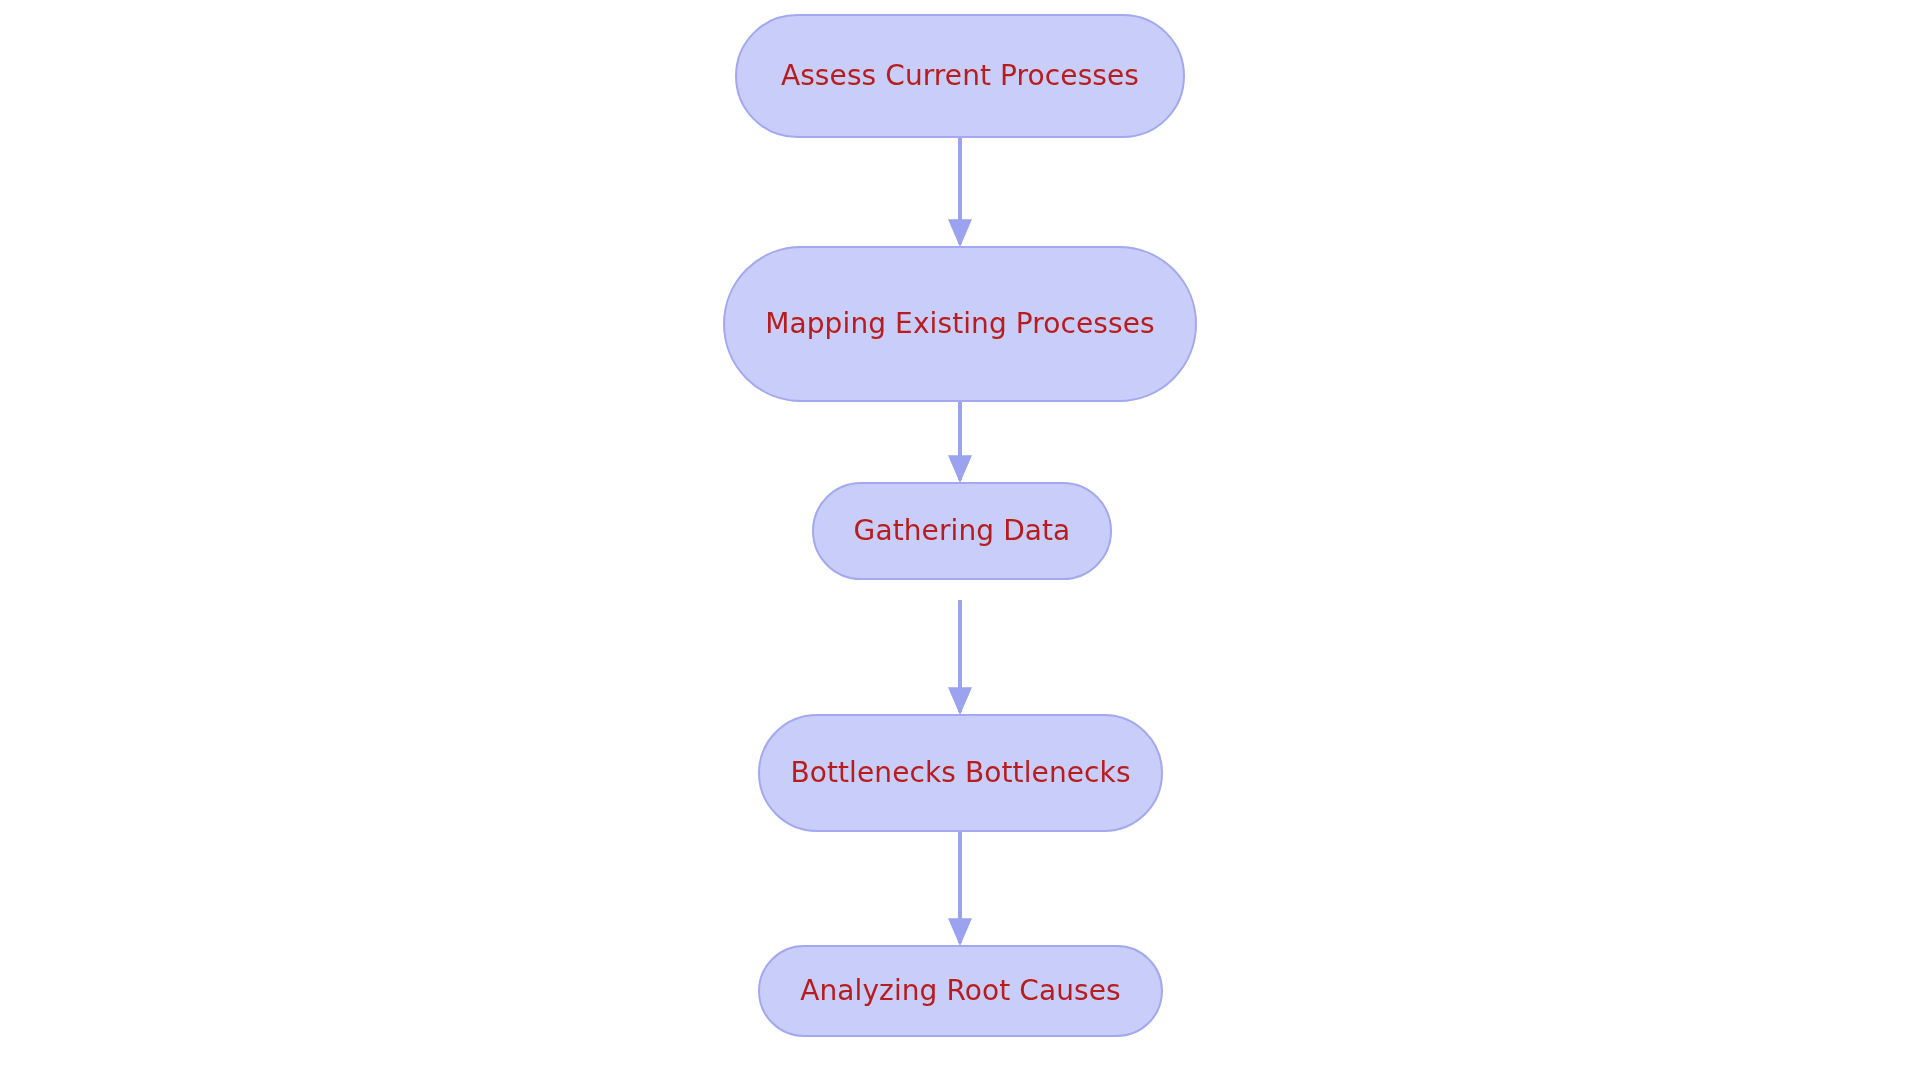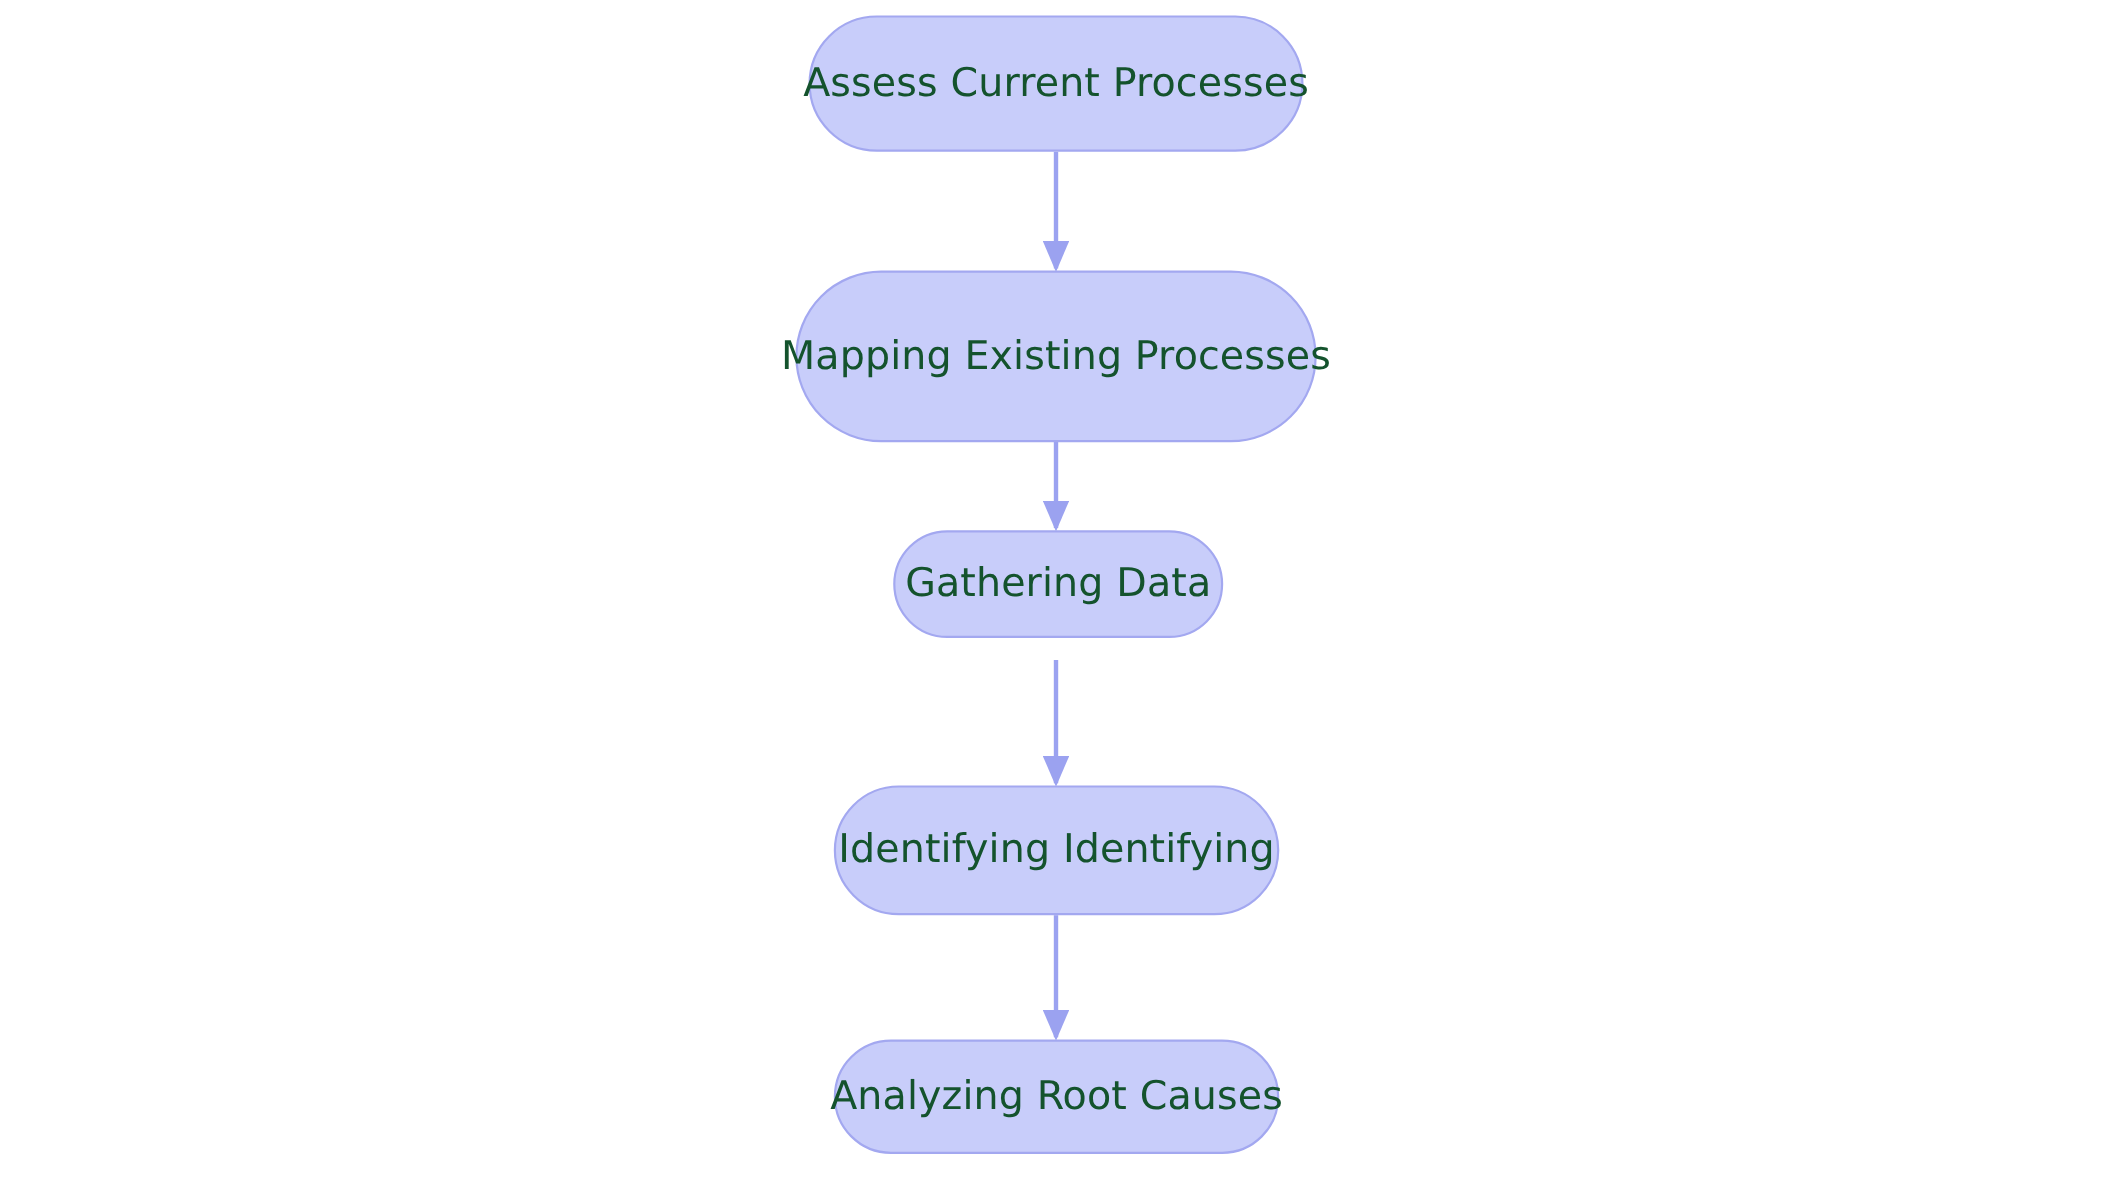--- a/index.html
+++ b/index.html
@@ -36,23 +36,23 @@
     box-sizing: border-box;
     display: flex;
     align-items: center;
     justify-content: center;
     background: #c8cdfa;
     border: 2px solid #a3a8f0;
     border-radius: 999px;
     z-index: 2;
   }
   .flow-node-label {
-    color: #14532d;
+    color: #b91c1c;
     font-family: "DejaVu Sans", "Liberation Sans", sans-serif;
-    font-size: 36px;
+    font-size: 28px;
     font-weight: 400;
     letter-spacing: 0.1px;
     line-height: 1;
     white-space: nowrap;
     text-align: right;
   }
 
   
   #node-assess-current-processes {
     left: 735px;  top: 14px;  width: 450px; height: 124px;
@@ -60,21 +60,21 @@
   #node-mapping-existing-processes {
     left: 723px;  top: 246px; width: 474px; height: 156px;
   }
   #node-gathering-data {
     left: 812px;  top: 482px; width: 300px; height: 98px;
   }
   #node-identifying-bottlenecks {
     left: 758px;  top: 714px; width: 405px; height: 118px;
   }
   #node-analyzing-root-causes {
-    left: 758px;  top: 945px; width: 405px; height: 104px;
+    left: 758px;  top: 945px; width: 405px; height: 92px;
   }
 </style>
 </head>
 <body>
 
 <div id="flowchart-canvas">
 
   <svg id="connector-layer" viewBox="0 0 1920 1083" width="1920" height="1083" xmlns="http://www.w3.org/2000/svg" aria-hidden="true">
     <defs>
       <marker id="arrowhead" markerWidth="7" markerHeight="6" refX="6.2" refY="3" orient="auto" markerUnits="strokeWidth">
@@ -97,20 +97,20 @@
 
   <div class="flow-node" id="node-mapping-existing-processes">
     <span class="flow-node-label">Mapping Existing Processes</span>
   </div>
 
   <div class="flow-node" id="node-gathering-data">
     <span class="flow-node-label">Gathering Data</span>
   </div>
 
   <div class="flow-node" id="node-identifying-bottlenecks">
-    <span class="flow-node-label">Identifying Identifying</span>
+    <span class="flow-node-label">Bottlenecks Bottlenecks</span>
   </div>
 
   <div class="flow-node" id="node-analyzing-root-causes">
     <span class="flow-node-label">Analyzing Root Causes</span>
   </div>
 
 </div>
 
 </body></html>

